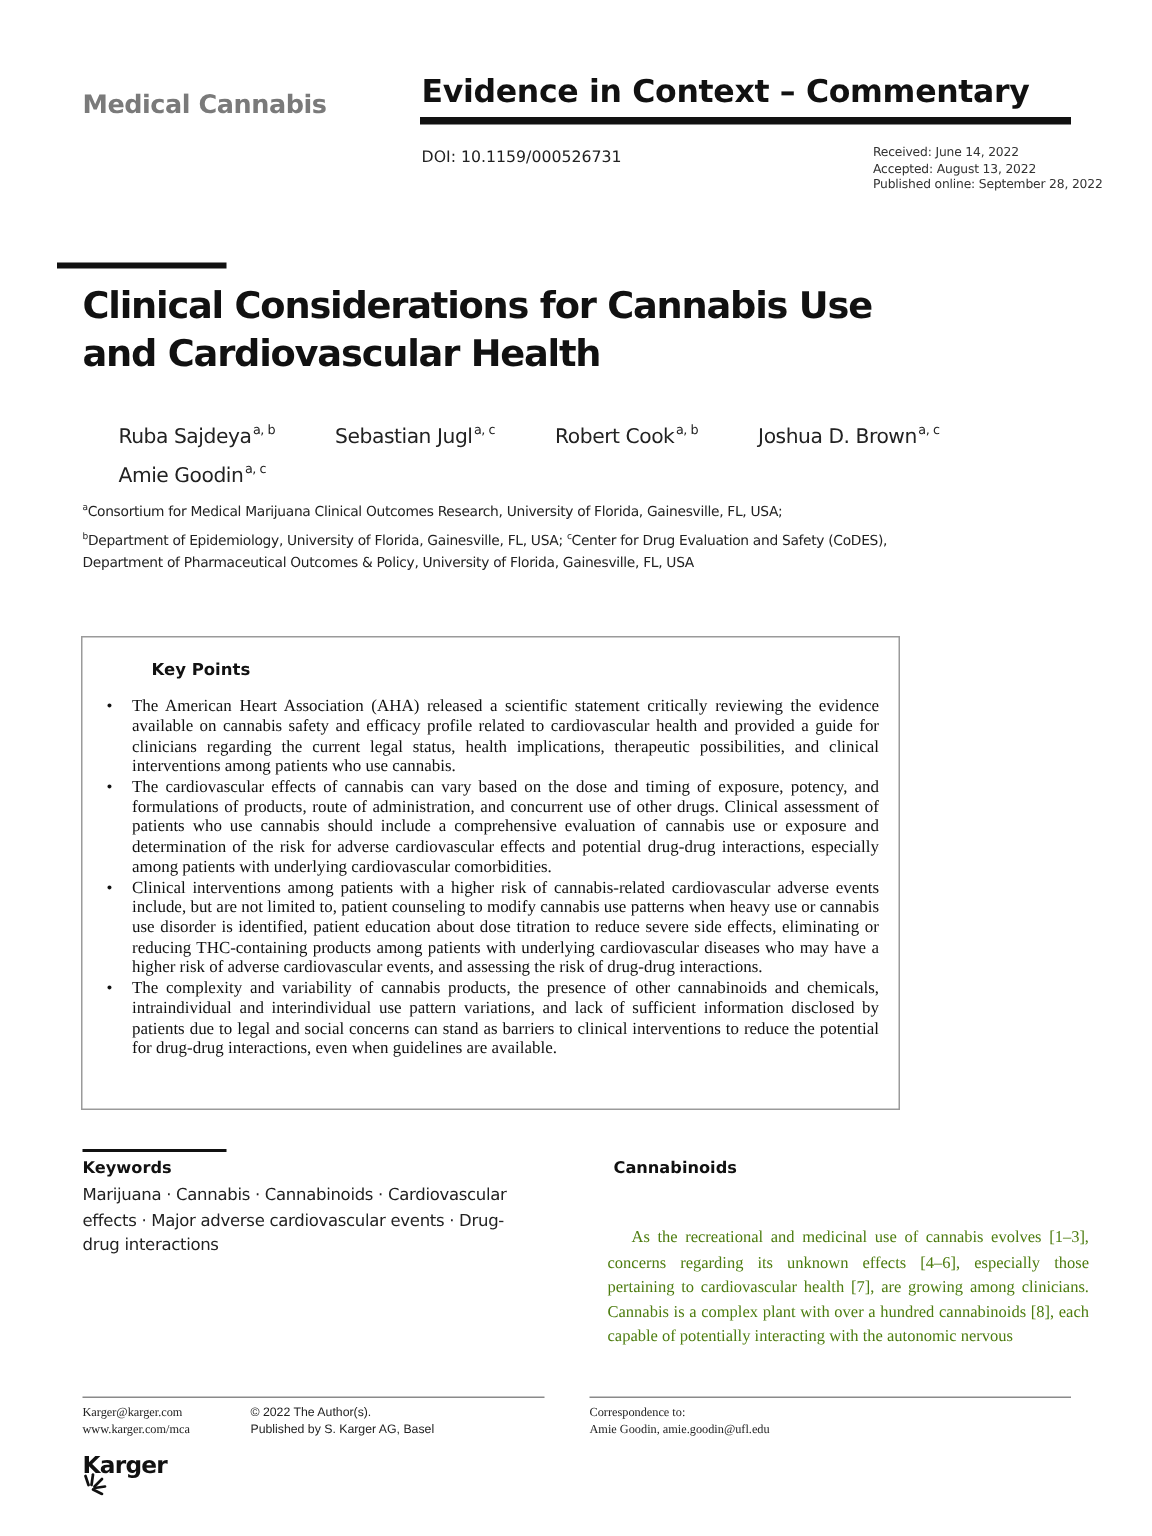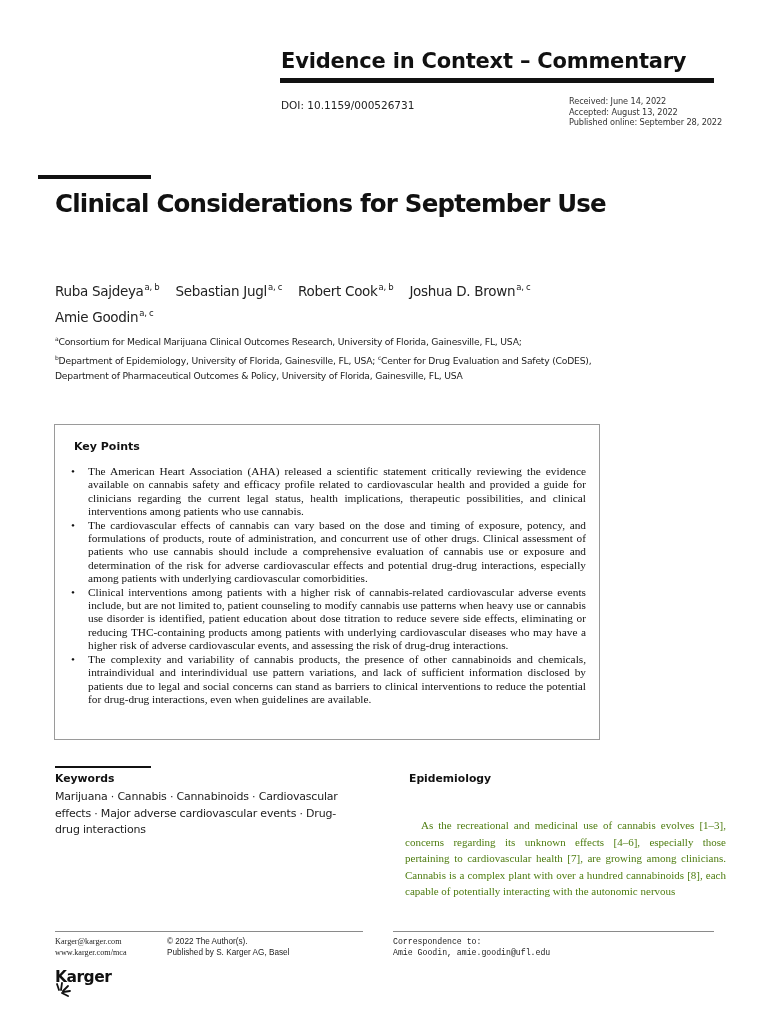--- a/index.html
+++ b/index.html
@@ -3,70 +3,72 @@
   <meta charset="utf-8">
   <style>
     html, body { margin: 0; padding: 0; background: #ffffff; }
     body { width: 768px; height: 1024px; position: relative; overflow: hidden; color: #1a1a1a; }
     .abs { position: absolute; }
 
     .journal-logo { left: 55px; top: 60px; font-family: "DejaVu Sans", sans-serif; font-weight: bold; font-size: 17px; line-height: 21px; color: #7a7a7a; letter-spacing: -0.3px; }
     .section-label { left: 281px; top: 49px; font-family: "DejaVu Sans", sans-serif; font-weight: bold; font-size: 21px; color: #111; letter-spacing: -0.2px; }
     .header-rule { left: 280px; top: 78px; width: 434px; height: 5px; background: #111; }
     .citation { left: 281px; top: 97px; font-family: "DejaVu Sans", sans-serif; font-size: 10.5px; line-height: 16px; color: #222; }
-    .dates { left: 569px; top: 96px; font-family: "DejaVu Sans", sans-serif; font-size: 8.2px; line-height: 10.5px; color: #333; letter-spacing: -0.1px; }
+    .dates { left: 582px; top: 96px; font-family: "DejaVu Sans", sans-serif; font-size: 8.2px; line-height: 10.5px; color: #333; letter-spacing: -0.1px; }
 
     .title-rule { left: 38px; top: 175px; width: 113px; height: 4px; background: #111; }
     .title { left: 55px; top: 188px; width: 620px; font-family: "DejaVu Sans", sans-serif; font-weight: bold; font-size: 24.5px; line-height: 32px; color: #111; letter-spacing: -0.8px; }
     .authors { left: 55px; top: 276px; width: 600px; font-family: "DejaVu Sans", sans-serif; font-size: 13.5px; line-height: 22px; color: #222; letter-spacing: -0.3px; }
-    .author { display: inline-block; margin-right: 12px; }
+    .author { display: inline-block; margin-right: 12px; margin-left: 24px; }
     .author sup { font-size: 8.5px; vertical-align: 6px; margin-left: 1px; }
     .affil { left: 55px; top: 331px; width: 560px; font-family: "DejaVu Sans", sans-serif; font-size: 9.2px; line-height: 15.5px; color: #222; letter-spacing: -0.2px; }
     .affil sup { font-size: 6px; vertical-align: 4px; }
 
     .kp-box { left: 54px; top: 424px; width: 546px; height: 316px; border: 1px solid #9a9a9a; box-sizing: border-box; }
-    .kp-title { left: 74px; top: 440px; font-family: "DejaVu Sans", sans-serif; font-weight: bold; font-size: 11px; color: #111; }
+    .kp-title { left: 101px; top: 440px; font-family: "DejaVu Sans", sans-serif; font-weight: bold; font-size: 11px; color: #111; }
     .kp-list { left: 68px; top: 465px; width: 518px; margin: 0; padding: 0; list-style: none; font-family: "Liberation Serif", serif; font-size: 11.3px; line-height: 13.4px; color: #111; text-align: justify; }
     .kp-list li { position: relative; padding-left: 20px; }
     .kp-list li .bullet { position: absolute; left: 3px; top: 0; }
 
     .kw-rule { left: 55px; top: 766px; width: 96px; height: 2px; background: #111; }
     .kw-title { left: 55px; top: 772px; font-family: "DejaVu Sans", sans-serif; font-weight: bold; font-size: 10.8px; color: #111; }
     .kw-text { left: 55px; top: 789px; width: 300px; font-family: "DejaVu Sans", sans-serif; font-size: 11px; line-height: 16.5px; color: #222; letter-spacing: -0.2px; }
 
     .intro-title { left: 409px; top: 772px; font-family: "DejaVu Sans", sans-serif; font-weight: bold; font-size: 10.8px; color: #111; }
     .intro-text { left: 393px; top: 805px; width: 321px; font-family: "Liberation Serif", serif; font-size: 11px; line-height: 16.6px; color: #4d7c0f; text-align: justify; text-indent: 16px; margin: 12px; }
 
     .foot-rule-l { left: 55px; top: 931px; width: 308px; height: 1px; background: #8a8a8a; }
     .foot-rule-r { left: 393px; top: 931px; width: 321px; height: 1px; background: #8a8a8a; }
     .foot-contact { left: 55px; top: 937px; font-family: "Liberation Serif", serif; font-size: 8.2px; line-height: 10.5px; color: #222; }
     .foot-copy { left: 167px; top: 937px; font-family: Liberation Sans, sans-serif; font-size: 8.2px; line-height: 10.5px; color: #222; }
-    .foot-corr { left: 393px; top: 937px; font-family: Liberation Mono, monospace; font-size: 8.2px; line-height: 10.5px; color: #222; }
+    .foot-corr { left: 393px; top: 937px; font-family: Liberation Serif, serif; font-size: 8.2px; line-height: 10.5px; color: #222; }
     .karger-logo { left: 55px; top: 968px; font-family: "DejaVu Sans", sans-serif; font-weight: bold; font-size: 15.5px; color: #111; letter-spacing: -0.5px; display: flex; align-items: flex-start; flex-direction: column; }
     .karger-logo svg { margin-left: 1px; margin-top: -5px; }
   </style>
 </head>
 <body>
 
 <div class="abs journal-logo">
+  <div>Medical Cannabis</div>
 </div>
 <div class="abs section-label">Evidence in Context – Commentary</div>
 <div class="abs header-rule"></div>
 <div class="abs citation">
   <div>DOI: 10.1159/000526731</div>
 </div>
 <div class="abs dates">
   <div>Received: June 14, 2022</div>
   <div>Accepted: August 13, 2022</div>
   <div>Published online: September 28, 2022</div>
 </div>
 
 <div class="abs title-rule"></div>
 <h1 class="abs title" style="margin:0;">
-  <span>Clinical Considerations for September Use</span><br>
+  <span>Clinical Considerations for Cannabis Use</span><br>
+  <span>and Cardiovascular Health</span>
 </h1>
 <div class="abs authors">
   <span class="author"><span>Ruba Sajdeya</span><sup>a, b</sup></span>
   <span class="author"><span>Sebastian Jugl</span><sup>a, c</sup></span>
   <span class="author"><span>Robert Cook</span><sup>a, b</sup></span>
   <span class="author"><span>Joshua D. Brown</span><sup>a, c</sup></span><br>
   <span class="author"><span>Amie Goodin</span><sup>a, c</sup></span>
 </div>
 <div class="abs affil">
   <sup>a</sup><span>Consortium for Medical Marijuana Clinical Outcomes Research, University of Florida, Gainesville, FL, USA;</span><br>
@@ -79,21 +81,21 @@
   <li><span class="bullet">•</span><span>The American Heart Association (AHA) released a scientific statement critically reviewing the evidence available on cannabis safety and efficacy profile related to cardiovascular health and provided a guide for clinicians regarding the current legal status, health implications, therapeutic possibilities, and clinical interventions among patients who use cannabis.</span></li>
   <li><span class="bullet">•</span><span>The cardiovascular effects of cannabis can vary based on the dose and timing of exposure, potency, and formulations of products, route of administration, and concurrent use of other drugs. Clinical assessment of patients who use cannabis should include a comprehensive evaluation of cannabis use or exposure and determination of the risk for adverse cardiovascular effects and potential drug-drug interactions, especially among patients with underlying cardiovascular comorbidities.</span></li>
   <li><span class="bullet">•</span><span>Clinical interventions among patients with a higher risk of cannabis-related cardiovascular adverse events include, but are not limited to, patient counseling to modify cannabis use patterns when heavy use or cannabis use disorder is identified, patient education about dose titration to reduce severe side effects, eliminating or reducing THC-containing products among patients with underlying cardiovascular diseases who may have a higher risk of adverse cardiovascular events, and assessing the risk of drug-drug interactions.</span></li>
   <li><span class="bullet">•</span><span>The complexity and variability of cannabis products, the presence of other cannabinoids and chemicals, intraindividual and interindividual use pattern variations, and lack of sufficient information disclosed by patients due to legal and social concerns can stand as barriers to clinical interventions to reduce the potential for drug-drug interactions, even when guidelines are available.</span></li>
 </ul>
 
 <div class="abs kw-rule"></div>
 <div class="abs kw-title">Keywords</div>
 <div class="abs kw-text">Marijuana · Cannabis · Cannabinoids · Cardiovascular effects · Major adverse cardiovascular events · Drug-drug interactions</div>
 
-<div class="abs intro-title">Epidemiology</div>
+<div class="abs intro-title">Cannabinoids</div>
 <p class="abs intro-text">As the recreational and medicinal use of cannabis evolves [1–3], concerns regarding its unknown effects [4–6], especially those pertaining to cardiovascular health [7], are growing among clinicians. Cannabis is a complex plant with over a hundred cannabinoids [8], each capable of potentially interacting with the autonomic nervous</p>
 
 <div class="abs foot-rule-l"></div>
 <div class="abs foot-rule-r"></div>
 <div class="abs foot-contact">
   <div>Karger@karger.com</div>
   <div>www.karger.com/mca</div>
 </div>
 <div class="abs foot-copy">
   <div>© 2022 The Author(s).</div>

